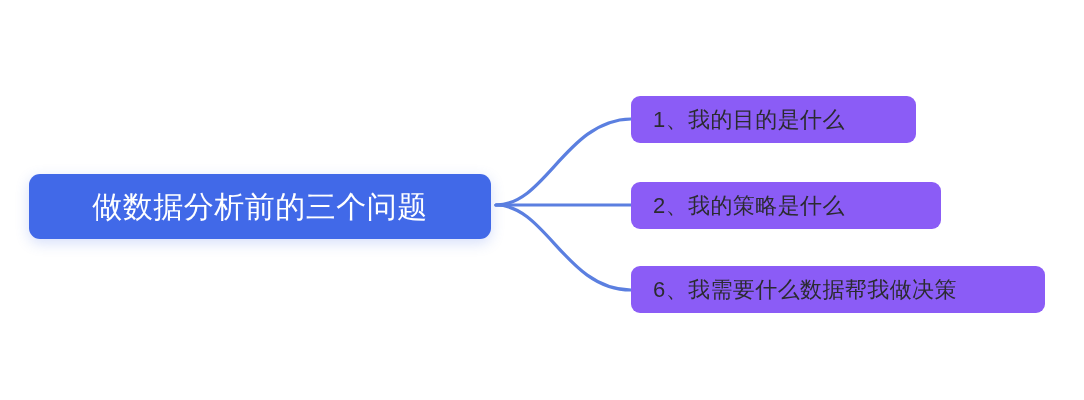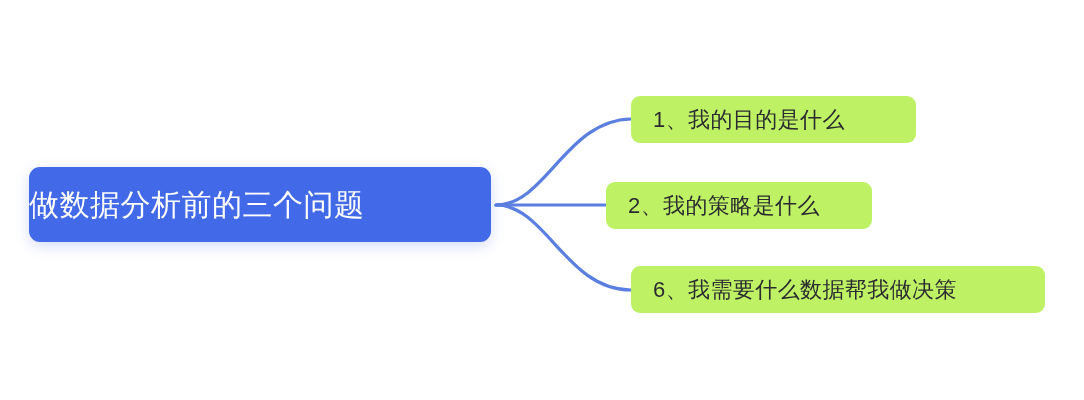--- a/index.html
+++ b/index.html
@@ -28,51 +28,52 @@
   .node {
     position: absolute;
     box-sizing: border-box;
     display: flex;
     align-items: center;
     white-space: nowrap;
   }
   
   #root-node {
     left: 29px;
-    top: 167px;
+    top: 174px;
     width: 462px;
-    height: 75px;
+    height: 65px;
     border-radius: 11px;
     background: #4169e8;
+    justify-content: center;
     box-shadow: 0 4px 14px rgba(65, 105, 232, 0.22);
   }
   #root-node .node-text {
     color: #ffffff;
     font-size: 30px;
     font-weight: 400;
     letter-spacing: 0.5px;
     line-height: 1;
   }
   
   .child-node {
-    background: #bef264;
+    background: #8b5cf6;
     border-radius: 9px;
     height: 47px;
     padding: 0 22px;
     justify-content: flex-start;
   }
   .child-node .node-text {
     color: #2b2b30;
     font-size: 22px;
     font-weight: 400;
     letter-spacing: 0.4px;
     line-height: 1;
   }
   #child-node-0 { left: 631px; top: 96px;  width: 285px; }
-  #child-node-1 { left: 606px; top: 182px; width: 266px; }
+  #child-node-1 { left: 631px; top: 182px; width: 310px; }
   #child-node-2 { left: 631px; top: 266px; width: 414px; }
 </style>
 </head>
 <body>
 
 <div id="mindmap-canvas">
 
   <svg id="connector-layer" viewBox="0 0 1084 400" width="1084" height="400" xmlns="http://www.w3.org/2000/svg">
     <path d="M 496 205 C 546 205, 566 120, 631 119" fill="none" stroke="#5b7fe0" stroke-width="3.2" stroke-linecap="round"></path>
     <path d="M 496 205 C 546 205, 566 205, 631 205" fill="none" stroke="#5b7fe0" stroke-width="3.2" stroke-linecap="round"></path>

